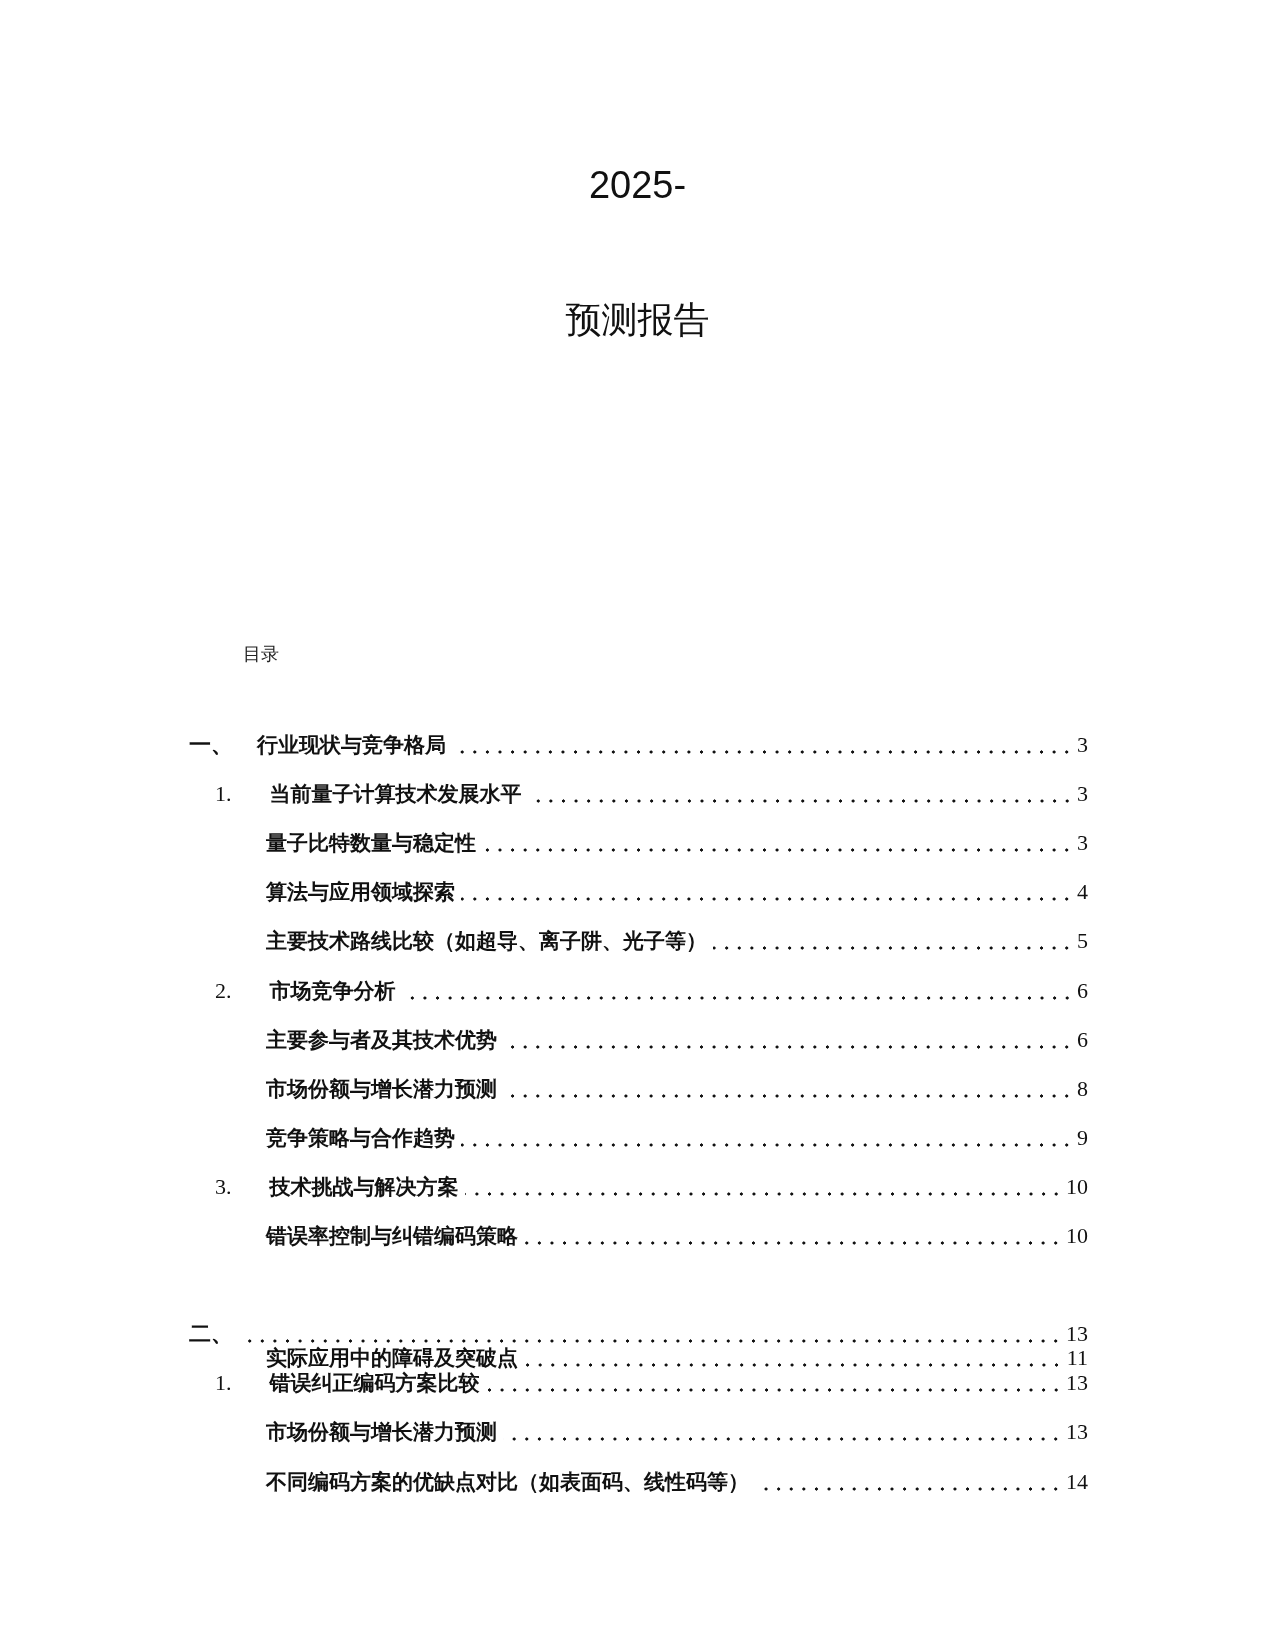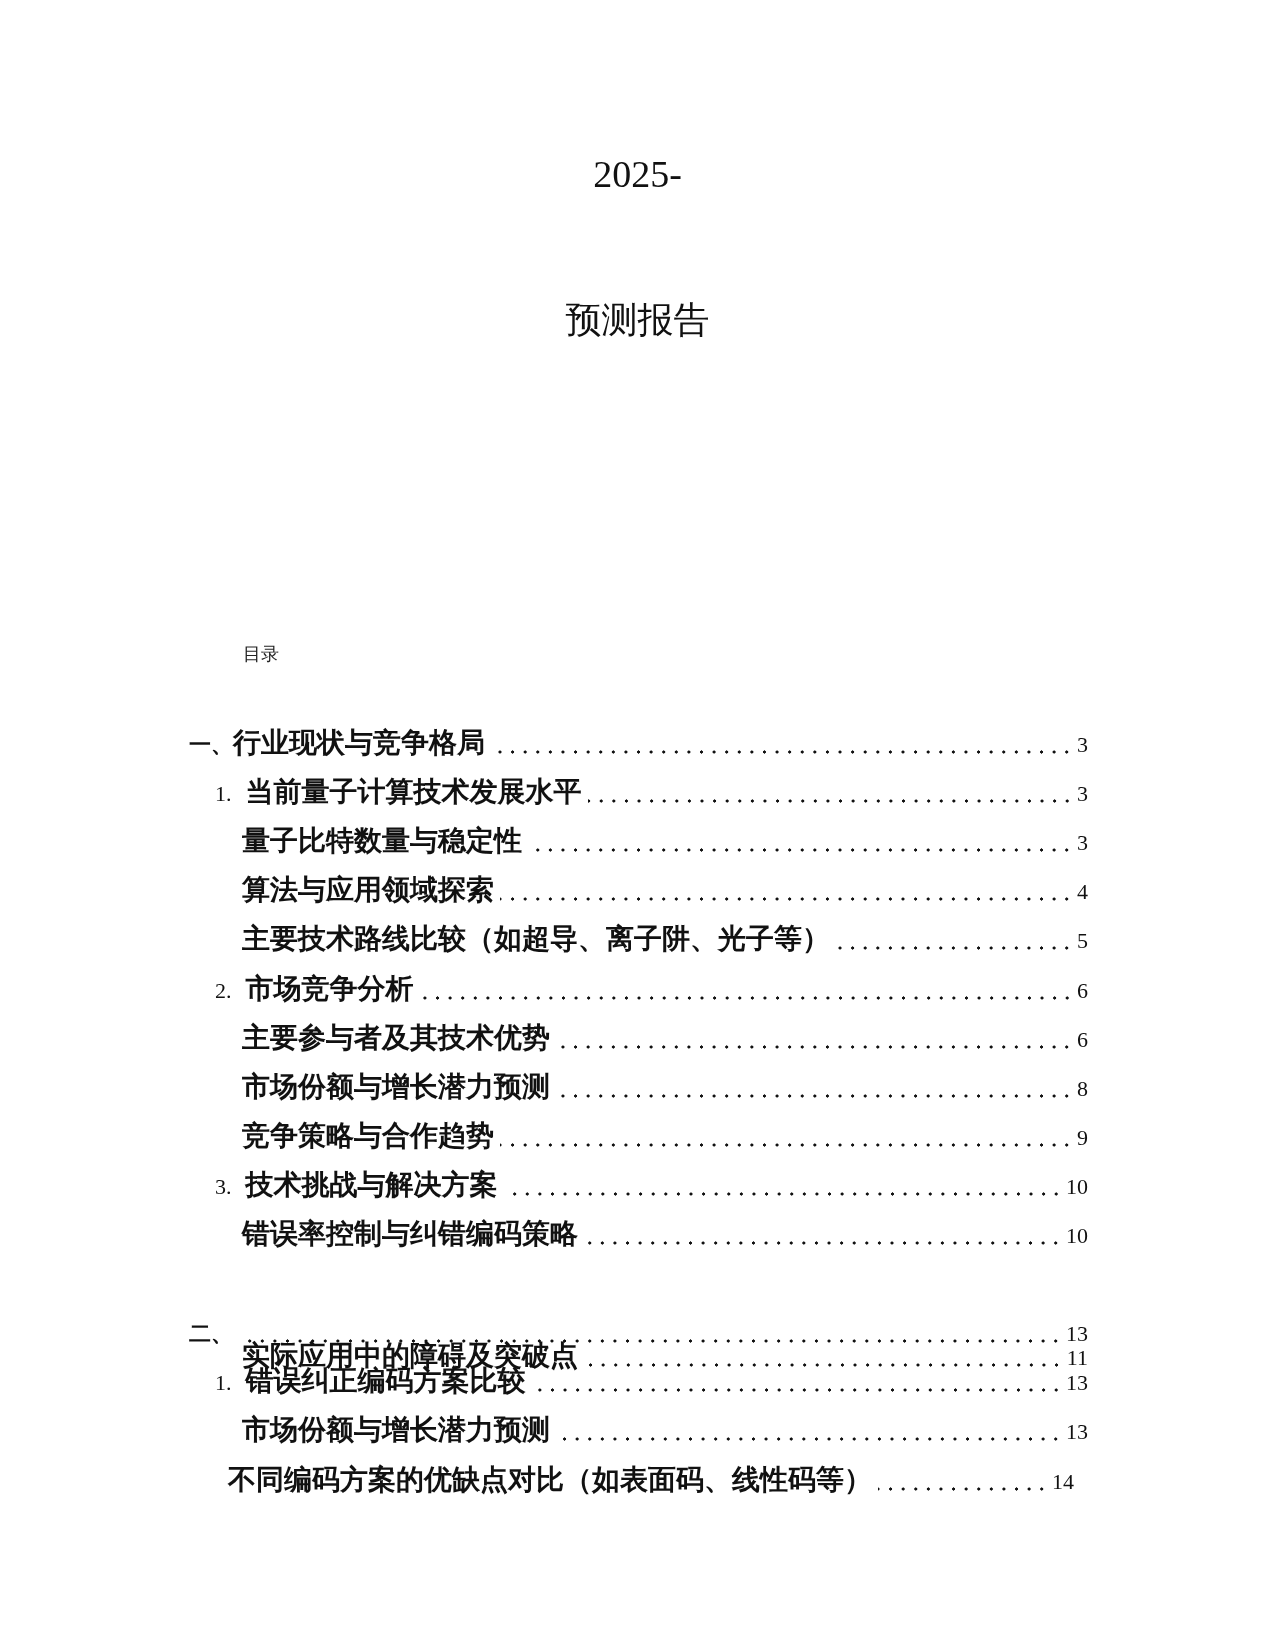--- a/index.html
+++ b/index.html
@@ -25,21 +25,21 @@
   .title-line {
     position: absolute;
     left: 0;
     width: 1275px;
     text-align: center;
     font-size: 36px;
     line-height: 44px;
     white-space: nowrap;
     color: #111;
   }
-  .title-line.l1 { top: 152px; font-family: Liberation Serif, serif; font-size: 38px; }
+  .title-line.l1 { top: 163px; font-family: Liberation Sans, sans-serif; font-size: 38px; }
   .title-line.l2 { top: 228px; font-weight: bold; letter-spacing: 0px; }
   .title-line.l3 { top: 298px; font-weight: normal; }
 
   .toc-heading {
     position: absolute;
     left: 243px;
     top: 640px;
     font-size: 18px;
     line-height: 28px;
     font-family: "DejaVu Sans", "Liberation Sans", sans-serif;
@@ -62,22 +62,23 @@
     white-space: nowrap;
     color: #111;
     cursor: pointer;
   }
   .toc-row .num {
     font-family: "Liberation Serif", "DejaVu Serif", serif;
     margin-right: 14px;
   }
   .toc-row .label {
     font-weight: bold;
-    font-family: Liberation Mono, monospace;
-    font-size: 28px;
+    font-family: Liberation Sans, sans-serif;
+    font-size: 21px;
+    margin-left: 24px;
   }
   .toc-row .leader {
     flex: 1 1 auto;
     overflow: hidden;
     margin: 0 4px 0 6px;
     height: 32px;
     position: relative;
   }
   .toc-row .leader::before {
     content: "";
@@ -180,19 +181,19 @@
         <span class="num">1.</span>
         <span class="label">错误纠正编码方案比较</span>
         <span class="leader"></span>
         <span class="page-num">13</span>
       </div>
       <div class="toc-row level-3" style="left: 242px; width: 846px; top: 1416px;">
         <span class="label">市场份额与增长潜力预测</span>
         <span class="leader"></span>
         <span class="page-num">13</span>
       </div>
-      <div class="toc-row level-3" style="left: 228px; width: 846px; top: 1466px;">
+      <div class="toc-row level-3" style="left: 242px; width: 846px; top: 1466px;">
         <span class="label">不同编码方案的优缺点对比（如表面码、线性码等）</span>
         <span class="leader"></span>
         <span class="page-num">14</span>
       </div>
     </div>
 </div>
 
 </body></html>

